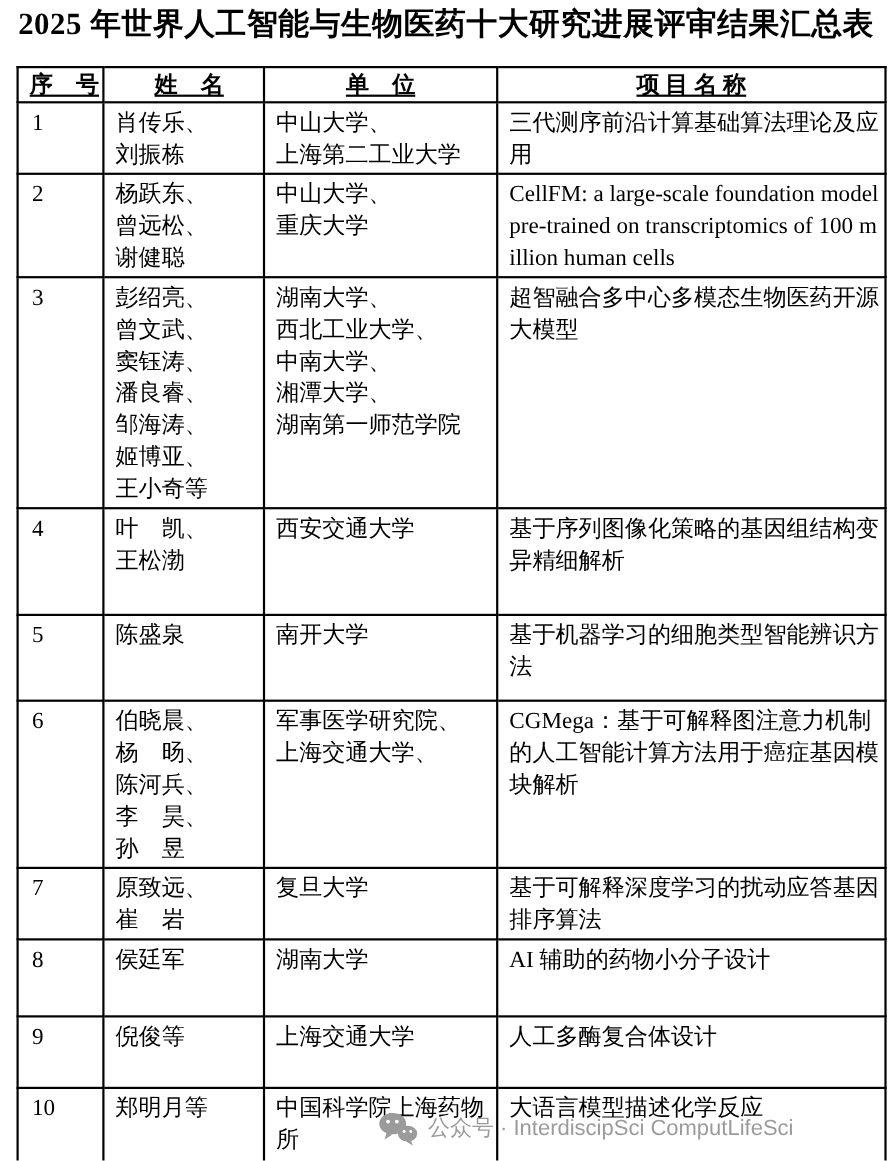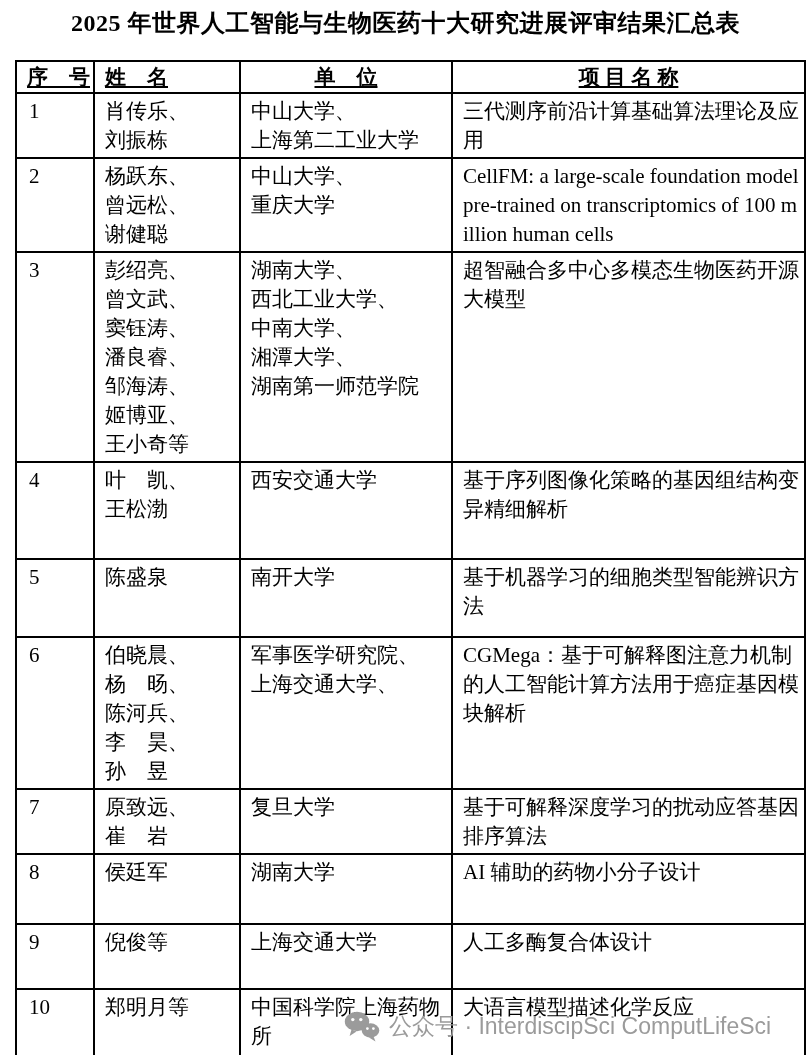--- a/index.html
+++ b/index.html
@@ -14,21 +14,21 @@
     background:var(--bg);
     color:var(--text);
     font-family:"Liberation Serif","DejaVu Serif",serif;
     position:relative;
     overflow:hidden;
   }
   .page{position:relative;width:811px;height:1055px;}
   h1.title{
     margin:8px 0 0 0;
     text-align:center;
-    font-size:24px;
+    font-size:28px;
     line-height:30px;
     font-weight:bold;
     letter-spacing:0.5px;
   }
   table.results{
     border-collapse:collapse;
     table-layout:fixed;
     margin:22px 0 0 15px;
     width:789px;
   }
@@ -41,21 +41,21 @@
   }
   th{
     font-size:21px;
     font-weight:bold;
     height:32px;
     vertical-align:middle;
     padding:0;
     text-decoration:underline;
   }
   th.c-no{text-align:left;padding-left:10px;}
-  th.c-name{text-align:left;padding-left:10px;}
+  th.c-name{text-align:center;padding-left:10px;}
   th.c-unit{text-align:center;margin-left:32px;}
   th.c-proj{text-align:center;}
   td{
     font-size:21px;
     line-height:29px;
     padding:3px 8px 2px 10px;
   }
   td.c-no{padding-left:12px;}
   td.c-proj{padding-right:2px;margin-top:29px;}
   tbody tr:nth-child(1){height:63px;}
@@ -70,21 +70,21 @@
   tbody tr:nth-child(10){height:80px;}
   .watermark{
     position:absolute;
     left:344px;
     top:1000px;
     display:flex;
     align-items:center;
     gap:9px;
     color:var(--wm);
     font-family:"Liberation Sans","DejaVu Sans",sans-serif;
-    font-size:23px;
+    font-size:20px;
     line-height:36px;
     white-space:nowrap;
     z-index:5;
   }
   .watermark svg{flex:0 0 auto;display:block;}
 </style>
 </head>
 <body>
 
 <div class="page">

